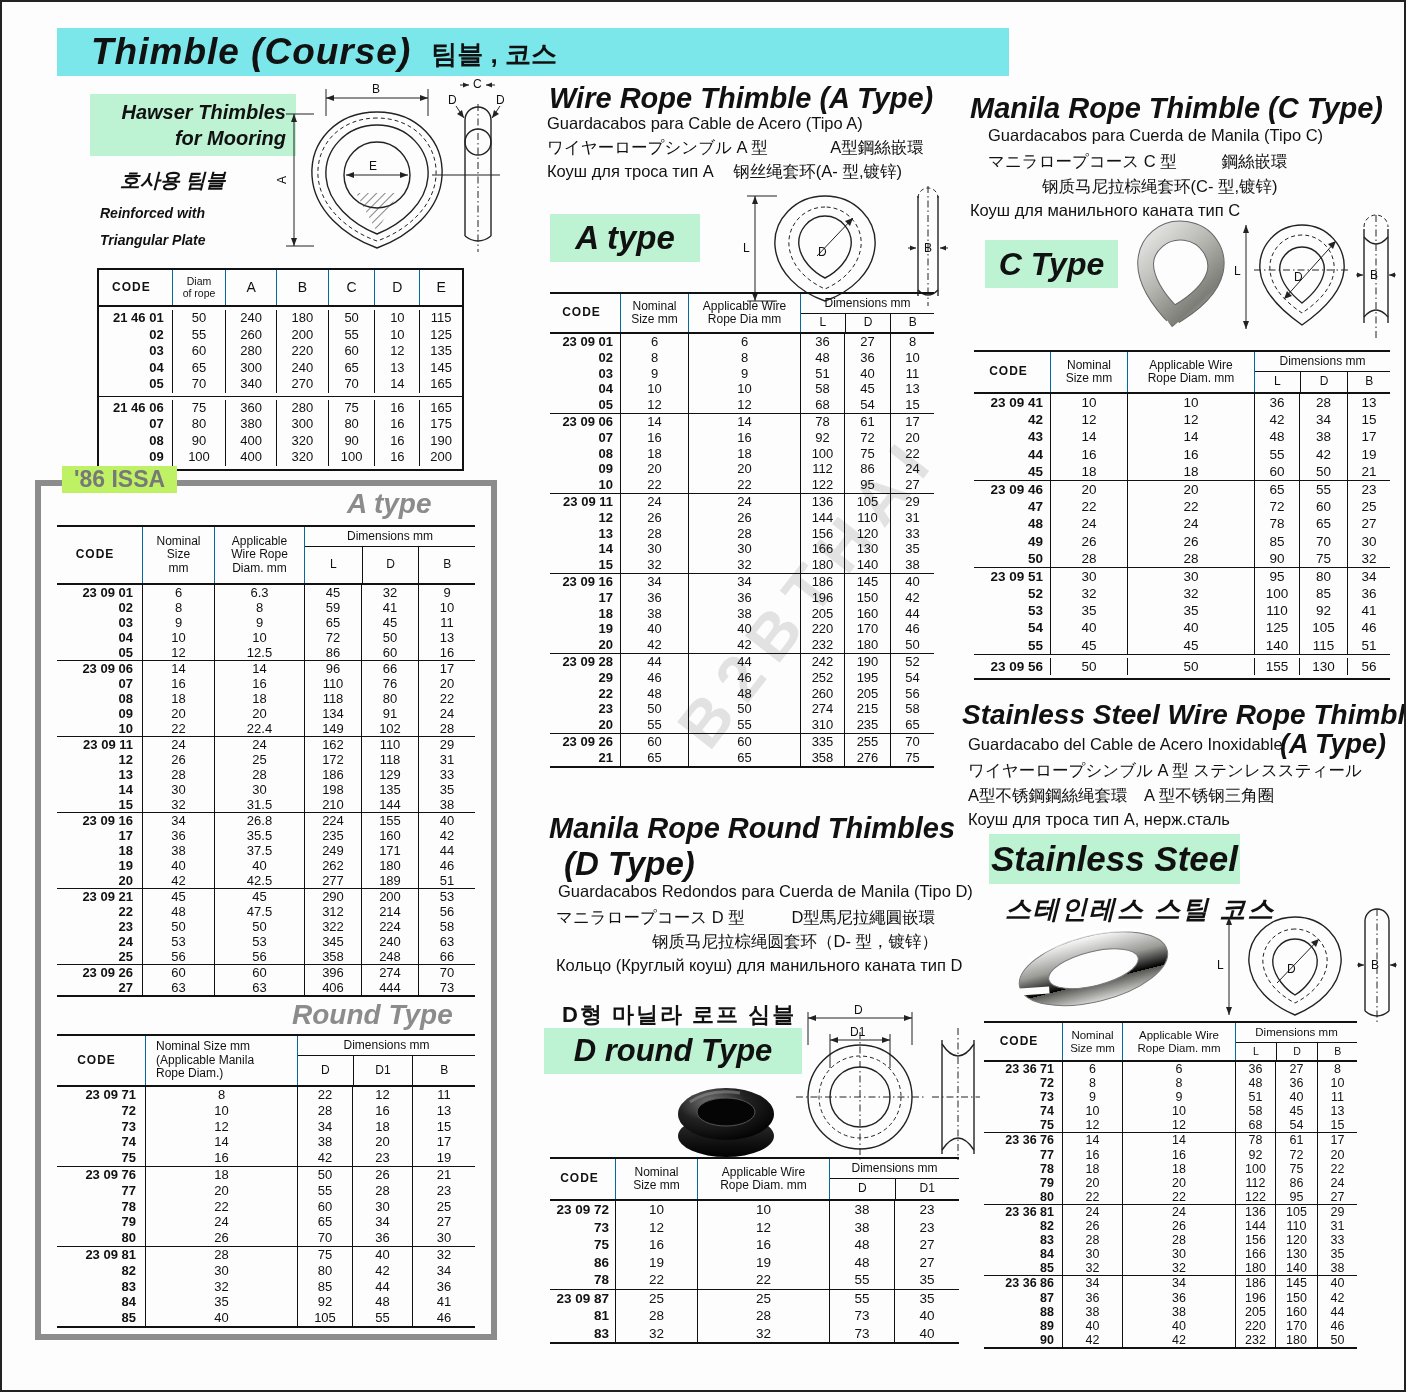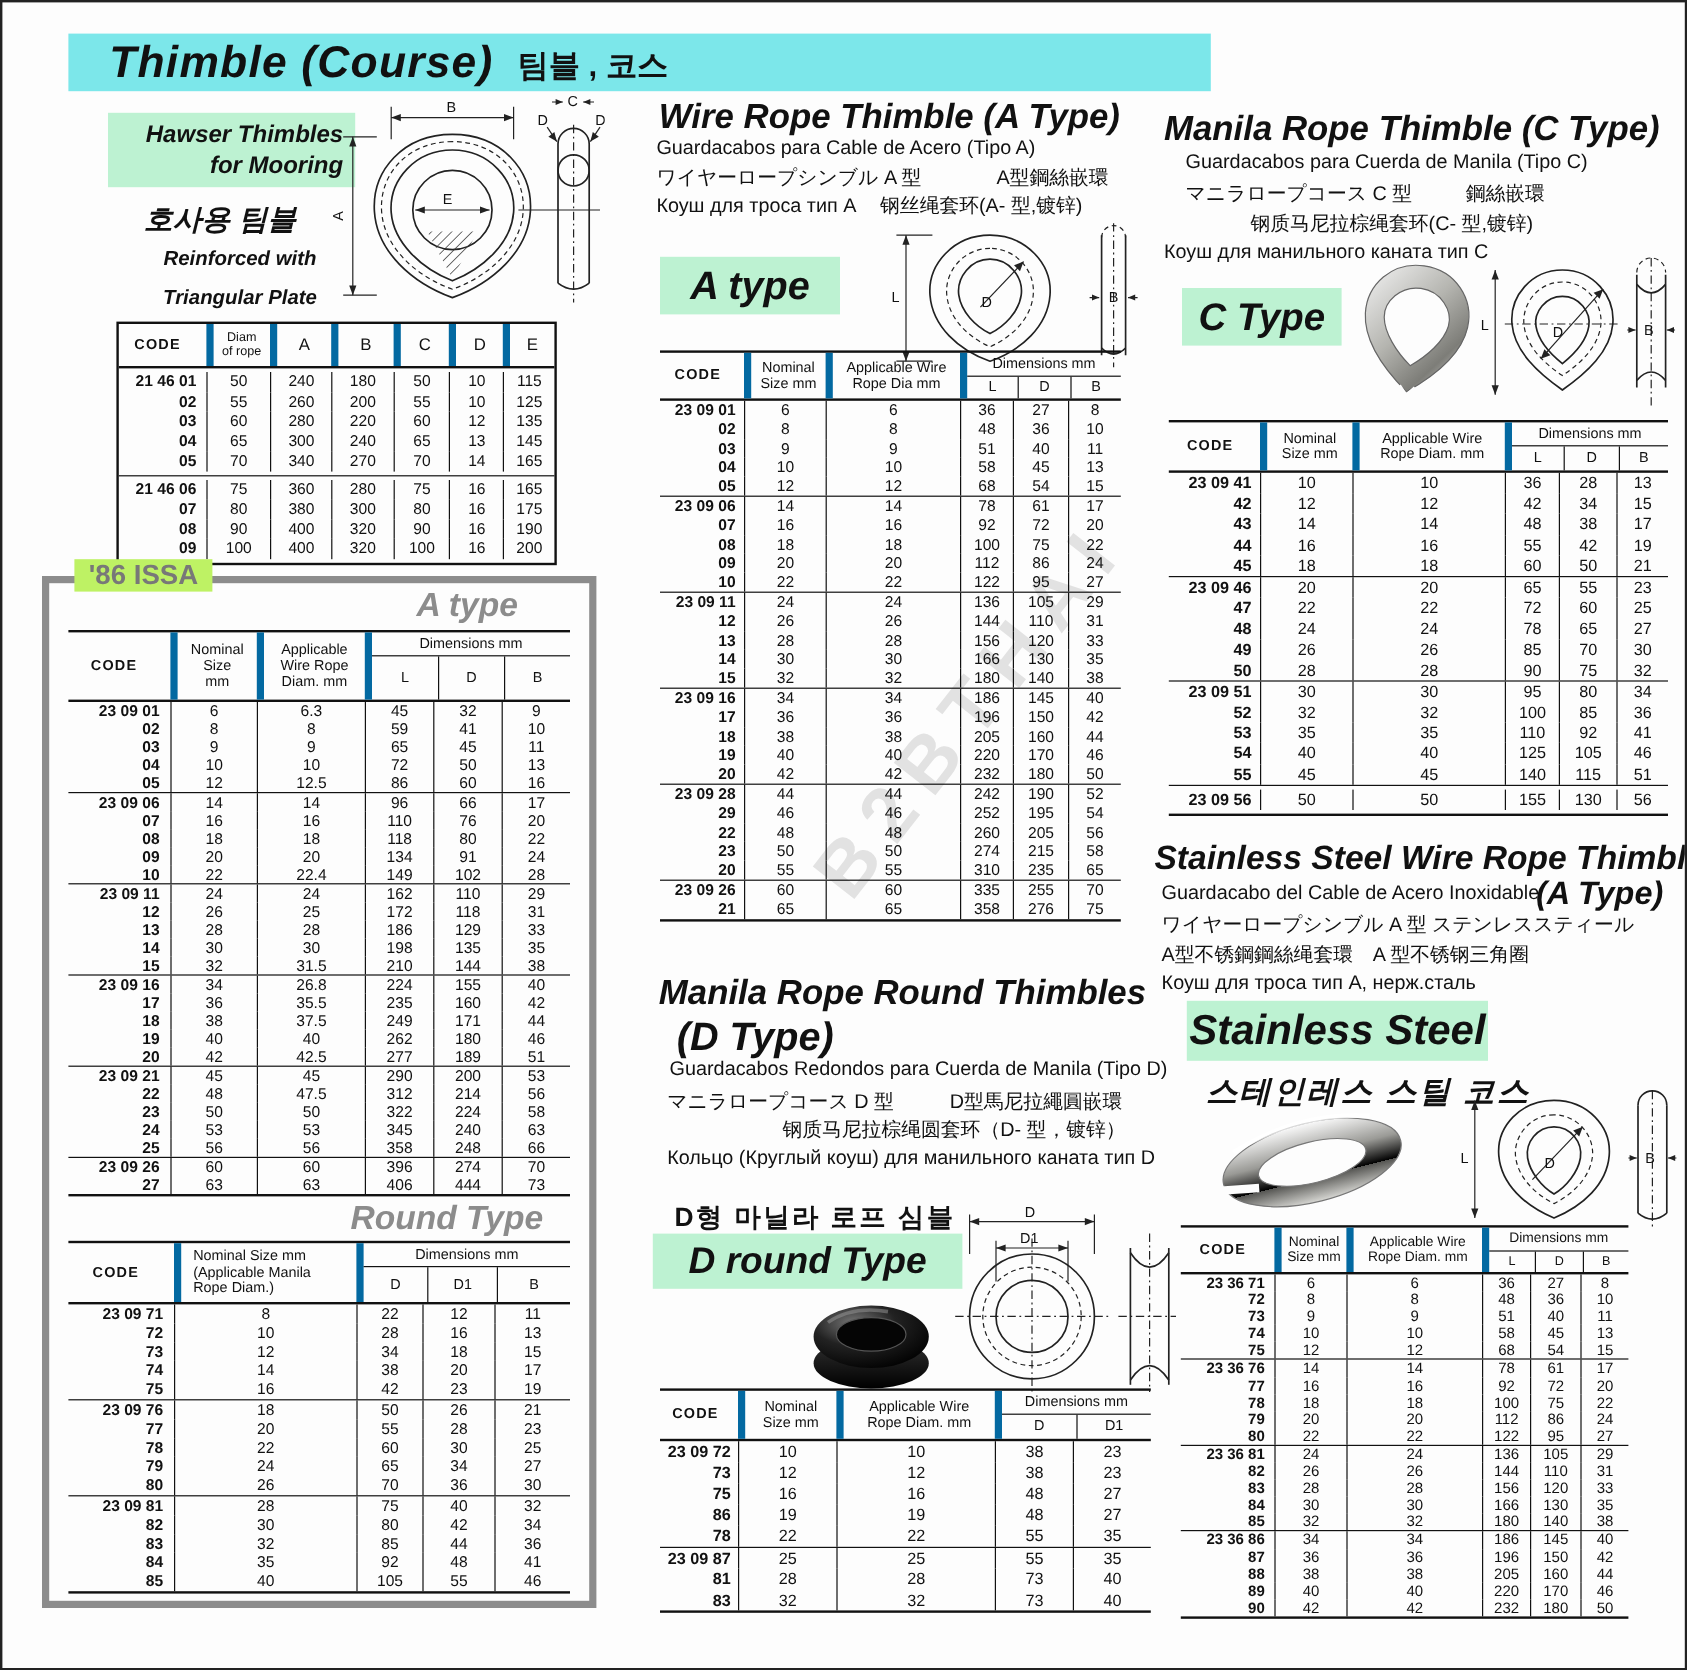--- a/index.html
+++ b/index.html
@@ -32,21 +32,21 @@
   
   .issa-box { left:33px; top:478px; width:462px; height:860px; border:6px solid #8c8c8c; }
   .issa-label { left:60px; top:464px; font-size:23px; font-weight:bold; color:#787878;
                 background:#bef264; padding:0 12px; }
 
   
   .tbl { position:absolute; border-bottom:2px solid #111; background:transparent; }
   .hdr { display:flex; border-top:2px solid #111; border-bottom:2px solid #111;
          text-align:center; font-size:12px; line-height:1.12; }
   .hdr .hc { display:flex; flex-direction:column; justify-content:center;
-             border-left:6px solid #0369a1; white-space:pre-line; }
+             border-left:1px solid #0369a1; white-space:pre-line; }
   .hdr .hc:first-child { border-left:none; }
   .hc.codeh { font-size:12px; font-weight:bold; letter-spacing:1px; }
   .hc.dims { padding:0; }
   .dims-t { border-bottom:1px solid #111; display:flex; align-items:center; justify-content:center; height:20px; }
   .dims-s { display:flex; flex:1; }
   .dims-s span { display:flex; align-items:center; justify-content:center; border-left:1px solid #111; }
   .dims-s span:first-child { border-left:none; }
 
   .grp + .grp { border-top:1px solid #111; }
   .r { display:flex; }
@@ -145,22 +145,22 @@
 
   <div class="abs wm">B2BTHAI</div>
 
   <div class="abs titlebar">
     <span class="title-en">Thimble (Course)</span>
     <span class="title-ko">팀블 , 코스</span>
   </div>
 
   <div class="abs green hlabel pre" style="left:88px;top:92px;width:206px;text-align:right;font-style:italic;font-weight:bold;font-size:20px;line-height:1.3;padding:5px 10px;">Hawser Thimbles
 for Mooring</div>
-  <div class="abs" style="left:118px;top:165px;font-style:italic;font-weight:bold;font-size:24px;">호사용 팀블</div>
-  <div class="abs pre" style="left:98px;top:198px;width:200px;text-align:center;font-style:italic;font-weight:bold;font-size:17px;line-height:1.9;">Reinforced with
+  <div class="abs" style="left:118px;top:165px;font-style:italic;font-weight:bold;font-size:20px;">호사용 팀블</div>
+  <div class="abs pre" style="left:98px;top:198px;width:200px;text-align:left;font-style:italic;font-weight:bold;font-size:14px;line-height:1.9;">Reinforced with
 Triangular Plate</div>
 
   <svg class="abs" style="left:262px;top:74px;" width="240" height="182" viewBox="0 0 240 182">
     <defs>
       <pattern id="hatch" width="6" height="6" patternUnits="userSpaceOnUse" patternTransform="rotate(45)">
         <line x1="0" y1="0" x2="0" y2="6" stroke="#333" stroke-width="1.2"></line>
       </pattern>
     </defs>
     <path class="ln" d="M113,36 C72,36 46,66 48,100 C50,134 80,160 113,172 C146,160 176,134 178,100 C180,66 154,36 113,36 Z"></path>
     <path class="dash" d="M113,42 C77,42 52,68 54,100 C56,131 84,155 113,165 C142,155 170,131 172,100 C174,68 149,42 113,42 Z"></path>

